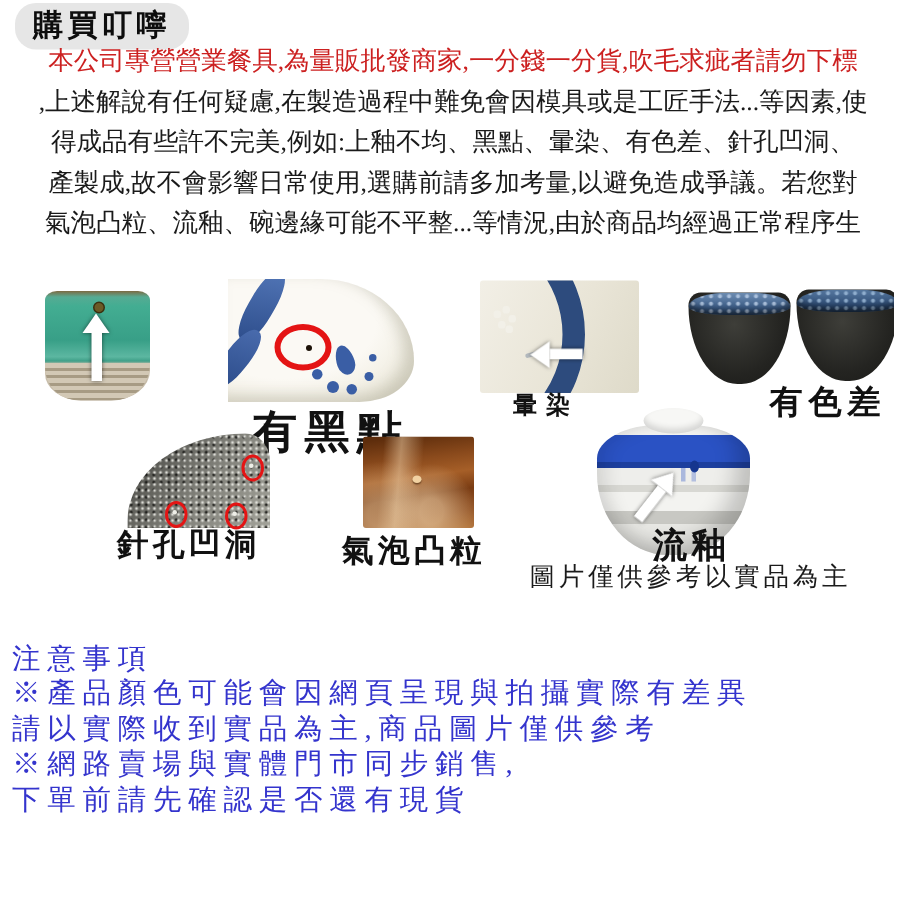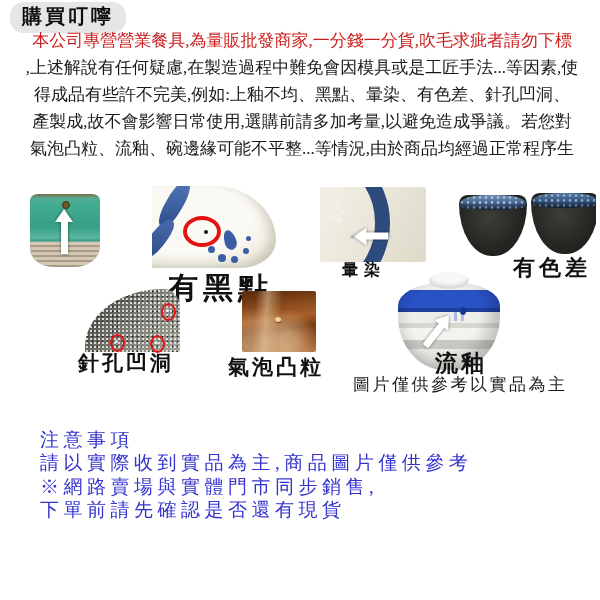--- a/index.html
+++ b/index.html
@@ -109,21 +109,21 @@
     box-shadow:inset -9px -7px 14px rgba(0,0,0,.20),inset 8px 0 10px rgba(0,0,0,.08);}
   .flow-bowl .foot{position:absolute;left:31px;top:0;width:40px;height:17px;border-radius:50%;
     background:#f7f7f5;box-shadow:inset 0 -3px 4px rgba(0,0,0,.14);}
   .flow-bowl .drip{position:absolute;left:62px;top:24px;width:6px;height:8px;border-radius:50%;background:#16368e;}
   .flow-bowl .run1{position:absolute;left:56px;top:29px;width:3px;height:9px;background:rgba(42,82,196,.35);}
   .flow-bowl .run2{position:absolute;left:63px;top:31px;width:3px;height:7px;background:rgba(42,82,196,.3);}
 
   
   .caption{position:absolute;left:353px;top:373px;font-size:17px;letter-spacing:2.5px;color:#1b1b1b;white-space:nowrap;}
   .notes{position:absolute;left:8px;top:428px;color:#3434cd;font-size:19px;line-height:23.4px;letter-spacing:4.5px;}
-  .notes div{white-space:nowrap;margin-left:32px;}
+  .notes div{white-space:nowrap;}
 </style>
 </head>
 <body>
 
 <div class="canvas">
 
   <div class="title-pill">購買叮嚀</div>
 
   <div class="intro">
     <div class="line red">本公司專營營業餐具,為量販批發商家,一分錢一分貨,吹毛求疵者請勿下標</div>
@@ -208,18 +208,19 @@
       </div>
     </div>
     <div class="foot"></div>
   </div>
   <div class="defect-label lbl-7">流釉</div>
 
   <div class="caption">圖片僅供參考以實品為主</div>
 
   <div class="notes">
     <div>注意事項</div>
+    <div>※產品顏色可能會因網頁呈現與拍攝實際有差異</div>
     <div>請以實際收到實品為主,商品圖片僅供參考</div>
     <div>※網路賣場與實體門市同步銷售,</div>
     <div>下單前請先確認是否還有現貨</div>
   </div>
 
 </div>
 
 </body></html>

